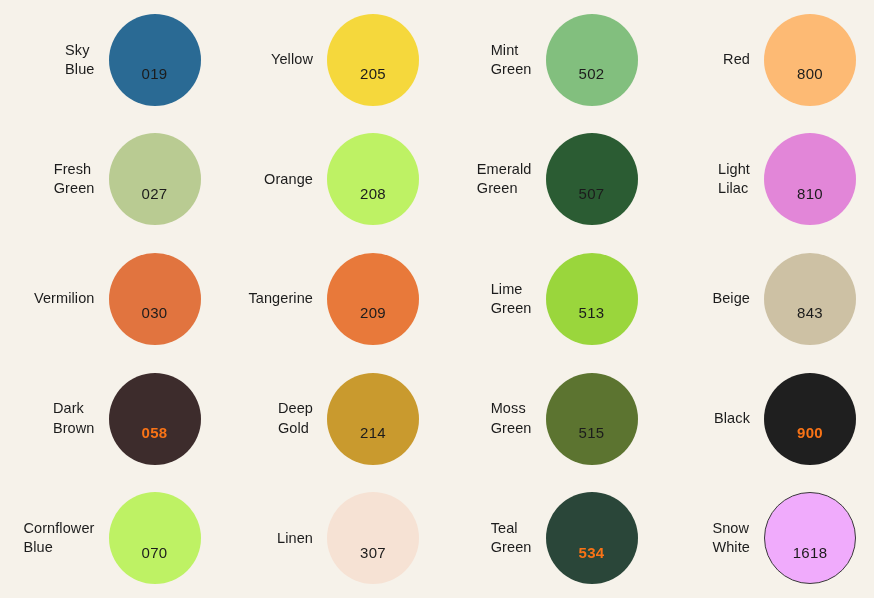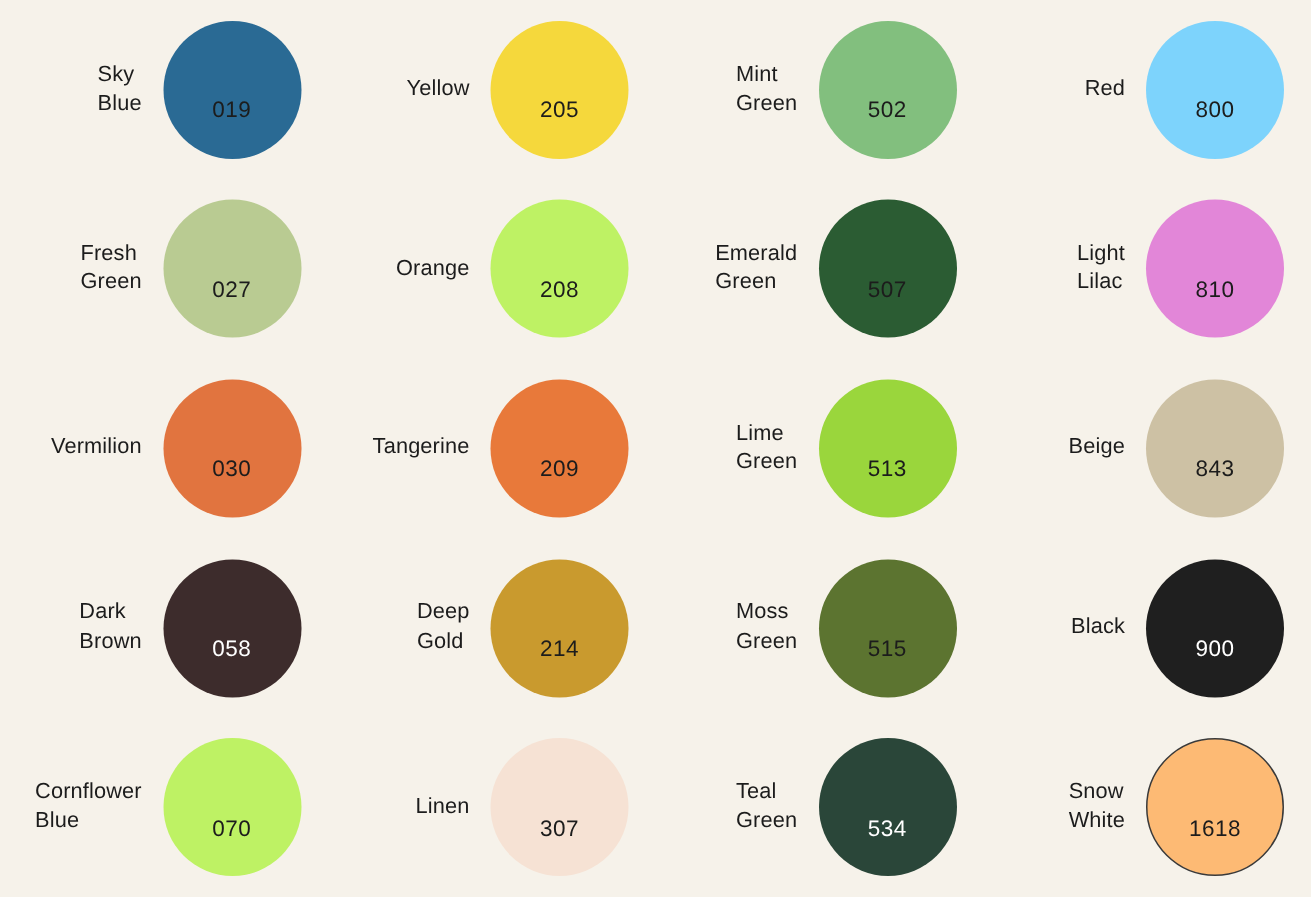--- a/index.html
+++ b/index.html
@@ -52,21 +52,22 @@
     flex: 0 0 auto;
     box-sizing: border-box;
   }
   .swatch-code {
     font-size: 15px;
     letter-spacing: 0.3px;
     color: #1c1c1c;
     margin-top: 28px;
   }
   .swatch-code.light {
-    color: #ffffff;
+    color: #f97316;
+    font-weight: bold;
   }
 </style>
 </head>
 <body>
 
 <div id="swatch-grid">
     <div class="swatch-cell">
       <div class="swatch-name">Sky
 Blue</div>
       <div class="swatch-circle" style="background: rgb(42, 106, 148);">
@@ -81,21 +82,21 @@
     </div>
     <div class="swatch-cell">
       <div class="swatch-name">Mint
 Green</div>
       <div class="swatch-circle" style="background: rgb(130, 191, 126);">
         <div class="swatch-code">502</div>
       </div>
     </div>
     <div class="swatch-cell">
       <div class="swatch-name">Red</div>
-      <div class="swatch-circle" style="background: #7dd3fc;">
+      <div class="swatch-circle" style="background: #fdba74;">
         <div class="swatch-code">800</div>
       </div>
     </div>
     <div class="swatch-cell">
       <div class="swatch-name">Fresh
 Green</div>
       <div class="swatch-circle" style="background: rgb(185, 203, 146);">
         <div class="swatch-code">027</div>
       </div>
     </div>
@@ -187,17 +188,17 @@
     <div class="swatch-cell">
       <div class="swatch-name">Teal
 Green</div>
       <div class="swatch-circle" style="background: rgb(42, 70, 57);">
         <div class="swatch-code light">534</div>
       </div>
     </div>
     <div class="swatch-cell">
       <div class="swatch-name">Snow
 White</div>
-      <div class="swatch-circle" style="background: #fdba74; border: 1px solid rgb(58, 58, 58);">
+      <div class="swatch-circle" style="background: #f0abfc; border: 1px solid rgb(58, 58, 58);">
         <div class="swatch-code">1618</div>
       </div>
     </div>
   </div>
 
 </body></html>

